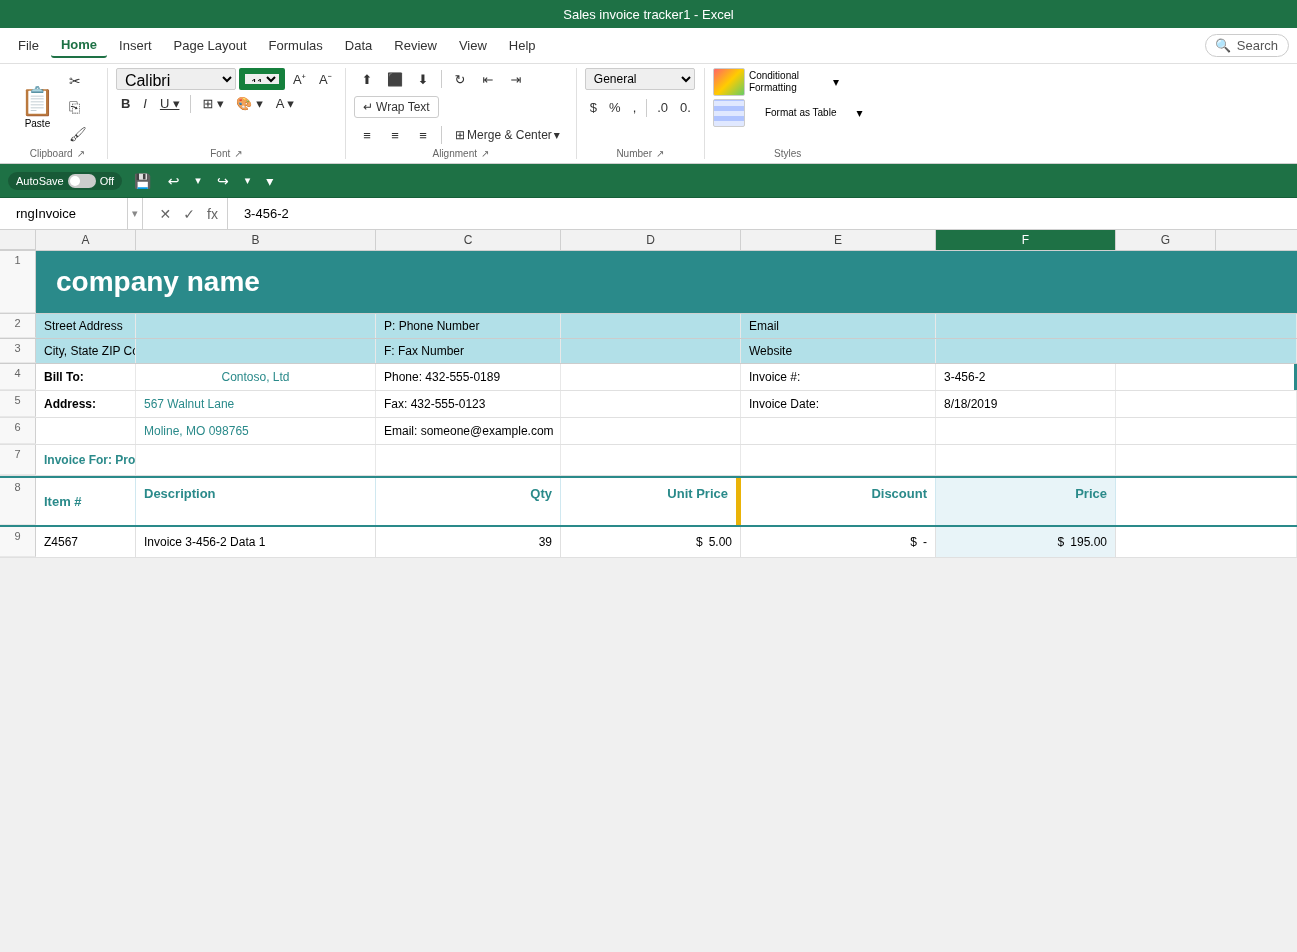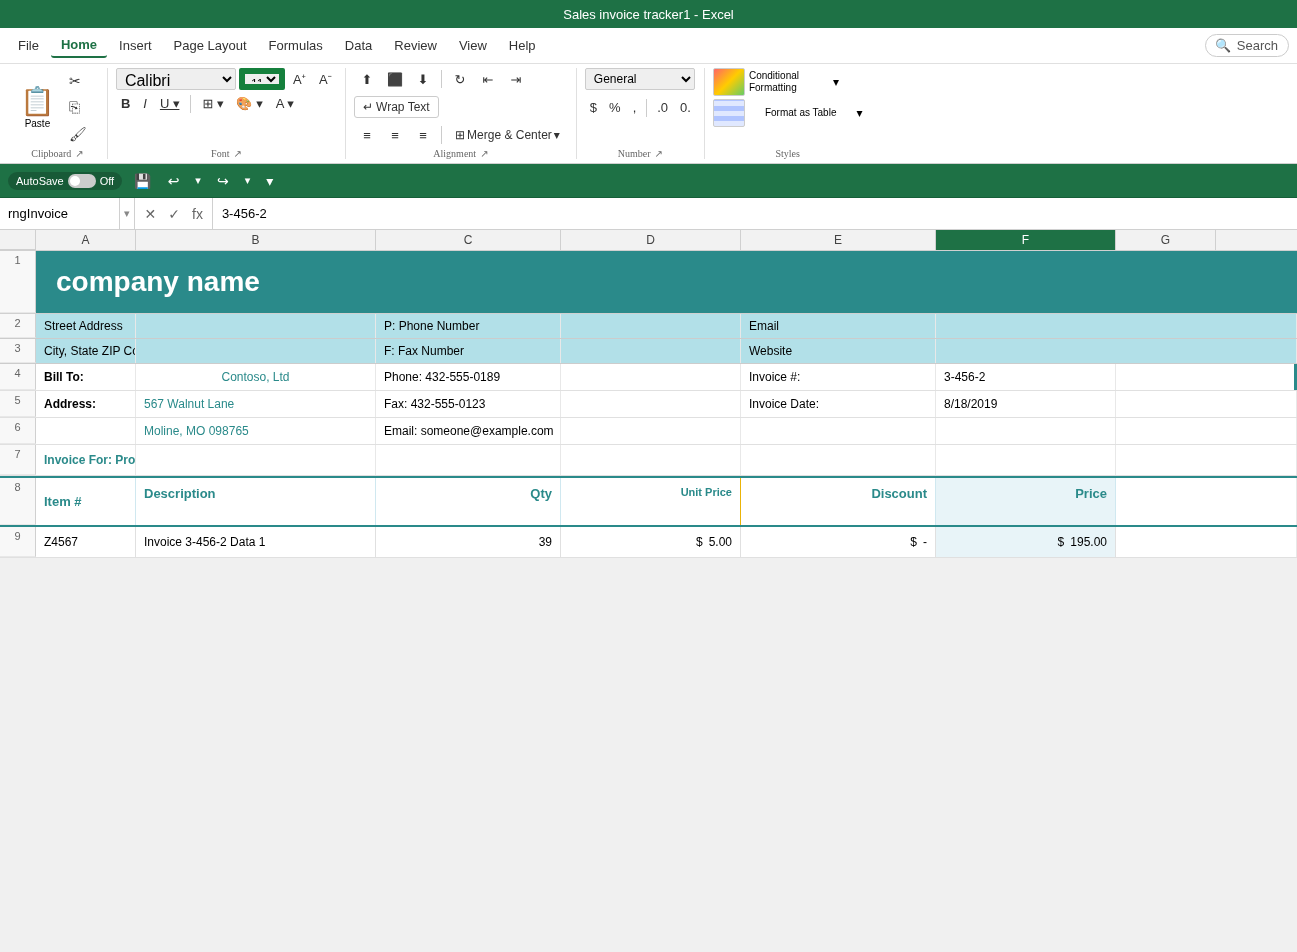--- a/index.html
+++ b/index.html
@@ -77,21 +77,20 @@
       gap: 4px;
       flex: 1;
     }
     .ribbon-group-label {
       font-size: 10px;
       color: #666;
       margin-top: 2px;
       display: flex;
       align-items: center;
       gap: 4px;
-      font-family: Liberation Serif, serif;
     }
     .ribbon-btn {
       display: flex;
       flex-direction: column;
       align-items: center;
       justify-content: center;
       cursor: pointer;
       border-radius: 3px;
       padding: 3px 6px;
       font-size: 11px;
@@ -251,21 +250,22 @@
       height: 10px;
     }
 
     
     .formula-bar {
       display: flex;
       align-items: center;
       background: #fff;
       border-bottom: 1px solid #d0d0d0;
       height: 32px;
-      gap: 1px;
+      gap: 8px;
+      padding-left: 8px;
     }
     .name-box {
       border: none;
       border-right: 1px solid #d0d0d0;
       padding: 4px 8px;
       font-size: 13px;
       width: 120px;
       height: 100%;
       outline: none;
       background: #fff;
@@ -620,21 +620,21 @@
     <div style="width:195px;padding:8px 8px;" class="cell"></div>
     <div style="width:180px;padding:8px 8px;" class="cell"></div>
     <div style="flex:1;padding:8px 8px;" class="cell"></div>
   </div>
 
   <div style="display:flex;border-bottom:2px solid #2a8a8a;border-top:2px solid #2a8a8a;">
     <div class="row-num">8</div>
     <div style="width:100px;padding:16px 8px;font-size:13px;font-weight:600;color:#2a8a8a;border-right:1px solid #d0e8f0;" class="cell">Item #</div>
     <div style="width:240px;padding:8px 8px;font-size:13px;font-weight:600;color:#2a8a8a;border-right:1px solid #d0e8f0;" class="cell">Description</div>
     <div style="width:185px;padding:8px 8px;font-size:13px;font-weight:600;color:#2a8a8a;text-align:right;border-right:1px solid #d0e8f0;" class="cell">Qty</div>
-    <div style="width:180px;padding:8px 8px;font-size:11px;font-weight:600;color:#2a8a8a;text-align:right;border-right:1px solid #eab308;" class="cell">Unit Price</div>
+    <div style="width:180px;padding:8px 8px;font-size:13px;font-weight:600;color:#2a8a8a;text-align:right;border-right:5px solid #eab308;" class="cell">Unit Price</div>
     <div style="width:195px;padding:8px 8px;font-size:13px;font-weight:600;color:#2a8a8a;text-align:right;border-right:1px solid #d0e8f0;" class="cell">Discount</div>
     <div style="width:180px;padding:8px 8px;font-size:13px;font-weight:600;color:#2a8a8a;text-align:right;border-right:1px solid #d0e8f0;background:#e8f4f8;" class="cell">Price</div>
     <div style="flex:1;padding:8px 8px;" class="cell"></div>
   </div>
 
   <div style="display:flex;border-bottom:1px solid #e0e0e0;">
     <div class="row-num">9</div>
     <div style="width:100px;padding:8px 8px;font-size:12px;border-right:1px solid #e0e0e0;" class="cell">Z4567</div>
     <div style="width:240px;padding:8px 8px;font-size:12px;border-right:1px solid #e0e0e0;" class="cell">Invoice 3-456-2 Data 1</div>
     <div style="width:185px;padding:8px 8px;font-size:12px;text-align:right;border-right:1px solid #e0e0e0;" class="cell">39</div>

